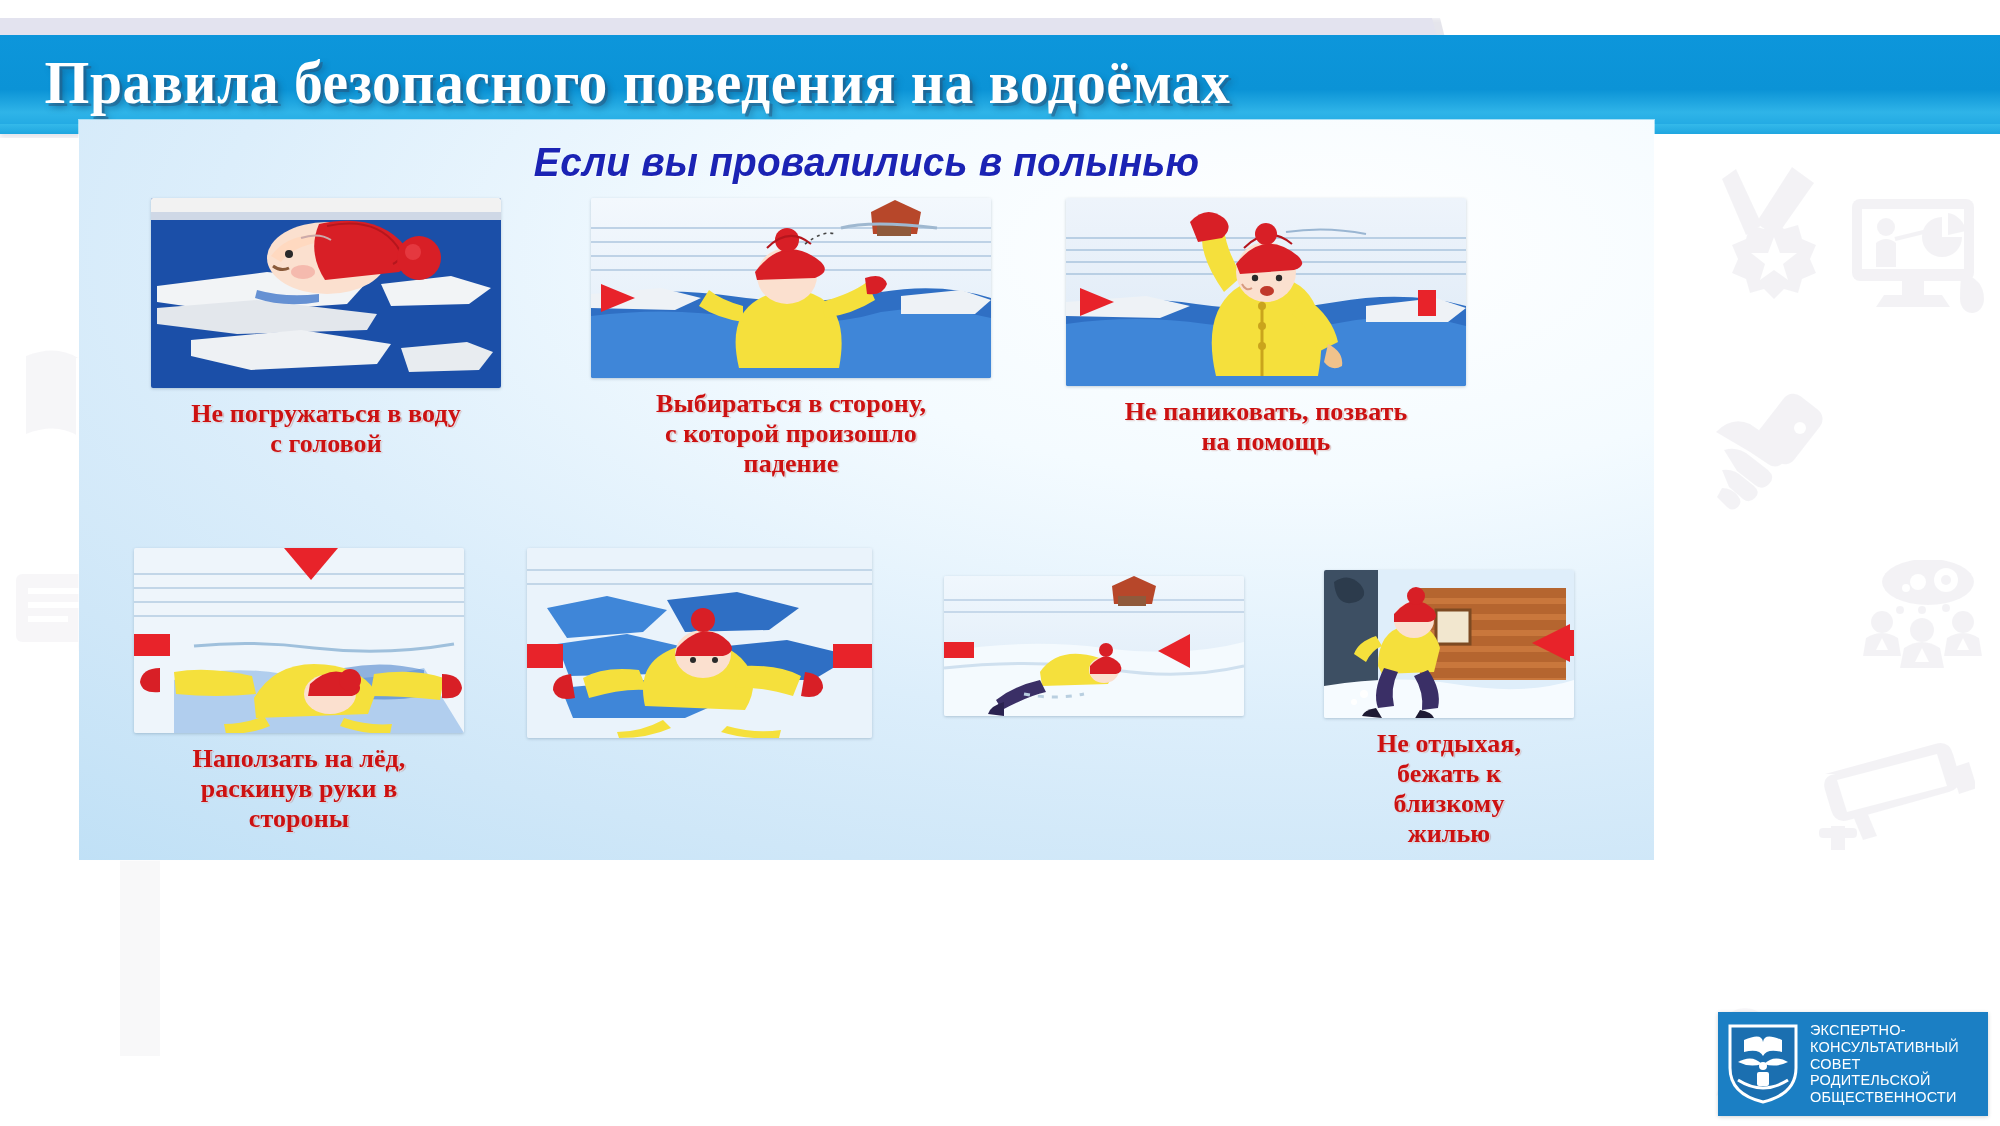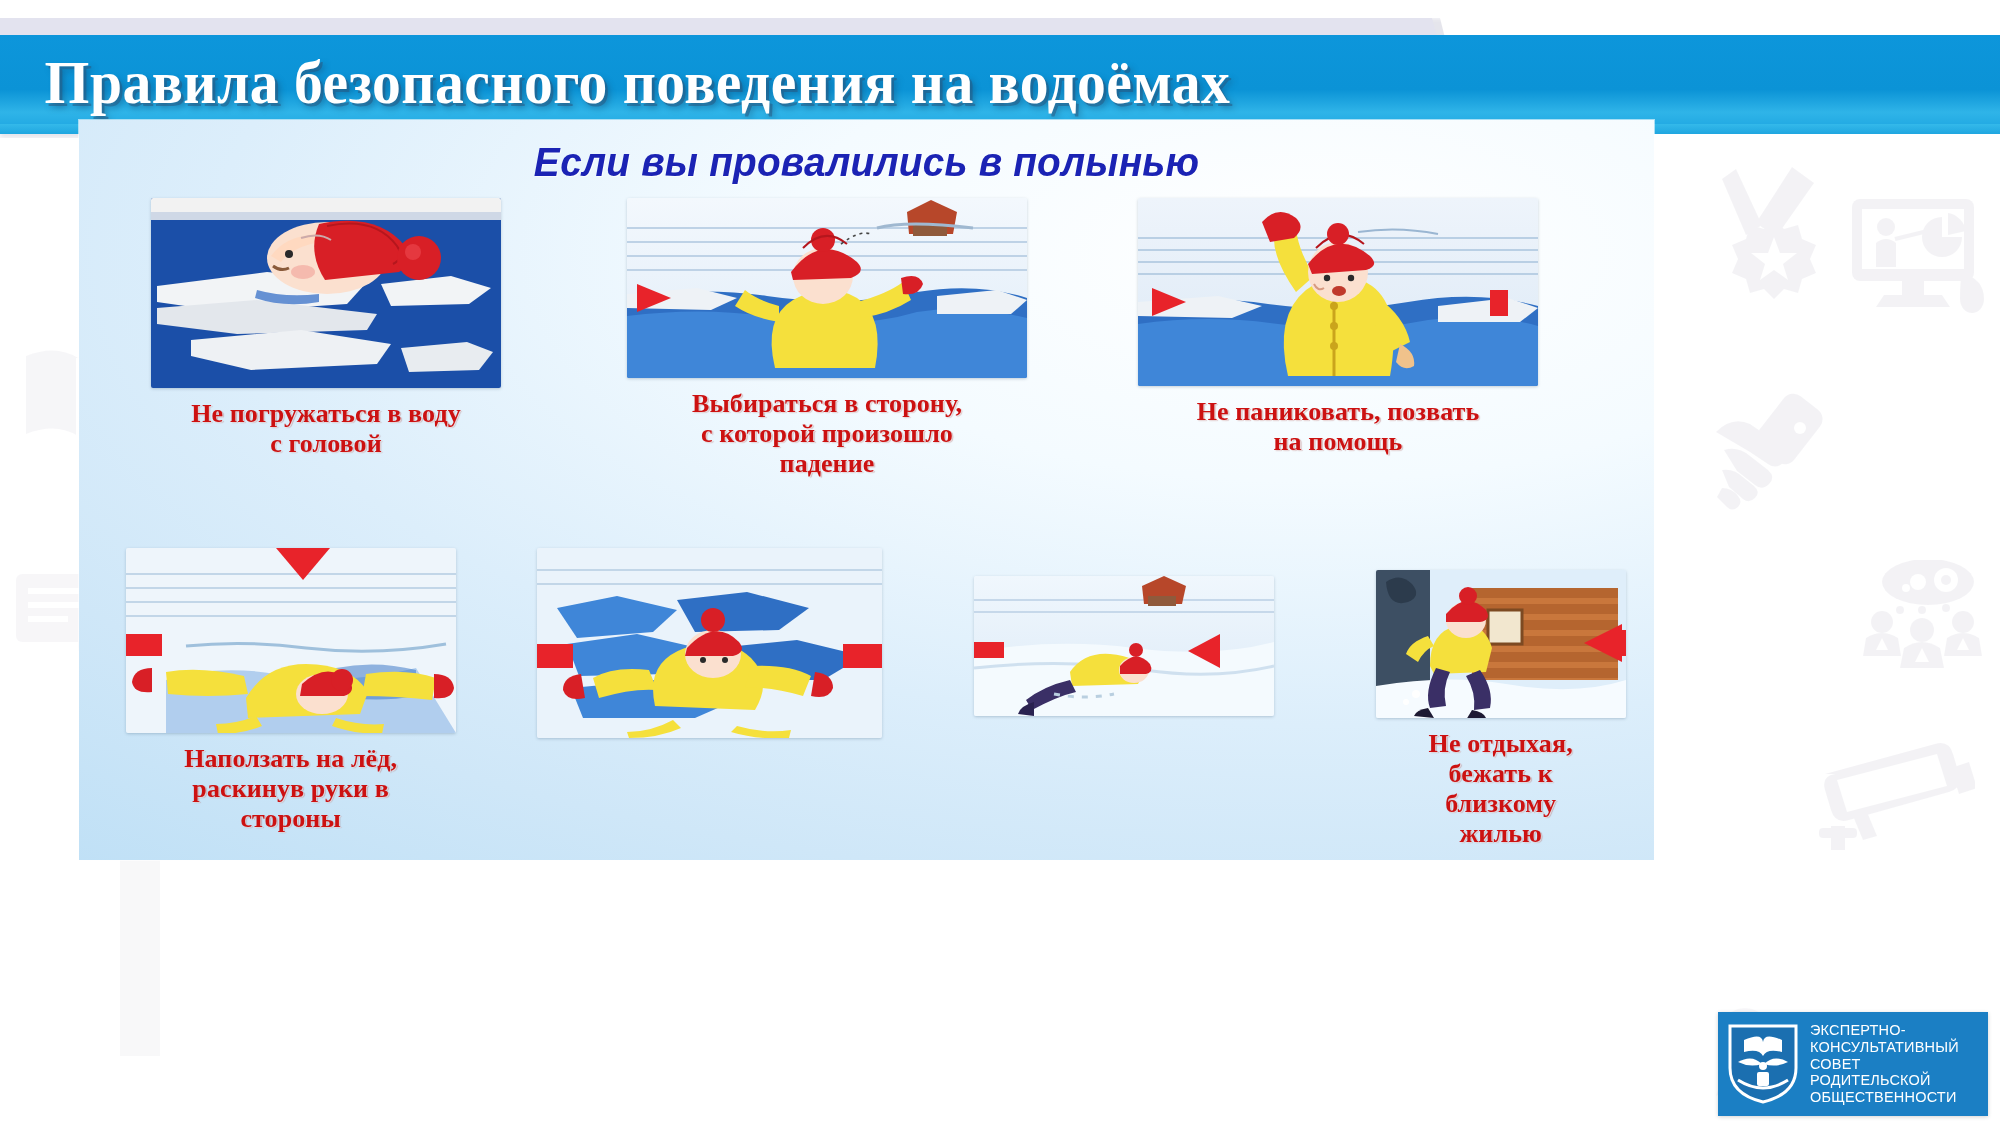--- a/index.html
+++ b/index.html
@@ -66,21 +66,21 @@
     text-align:center;
     font-family:"Liberation Sans", sans-serif;
     font-style:italic;font-weight:700;
     font-size:40px;letter-spacing:.2px;
     color:#1b23b4;
     text-shadow:1px 1px 0 rgba(255,255,255,.7);
     transform:scaleX(.97);
   }
 
   
-  .row{position:absolute;left:0;width:100%;display:flex;gap:36px;}
+  .row{position:absolute;left:0;width:100%;display:flex;}
   .row1{top:78px;height:320px;}
   .row2{top:428px;height:330px;}
 
   .cell{position:relative;display:flex;flex-direction:column;align-items:center;}
   .pic{
     position:relative;overflow:hidden;
     border-radius:2px;
     box-shadow:0 1px 3px rgba(40,70,100,.25);
   }
   .caption{

